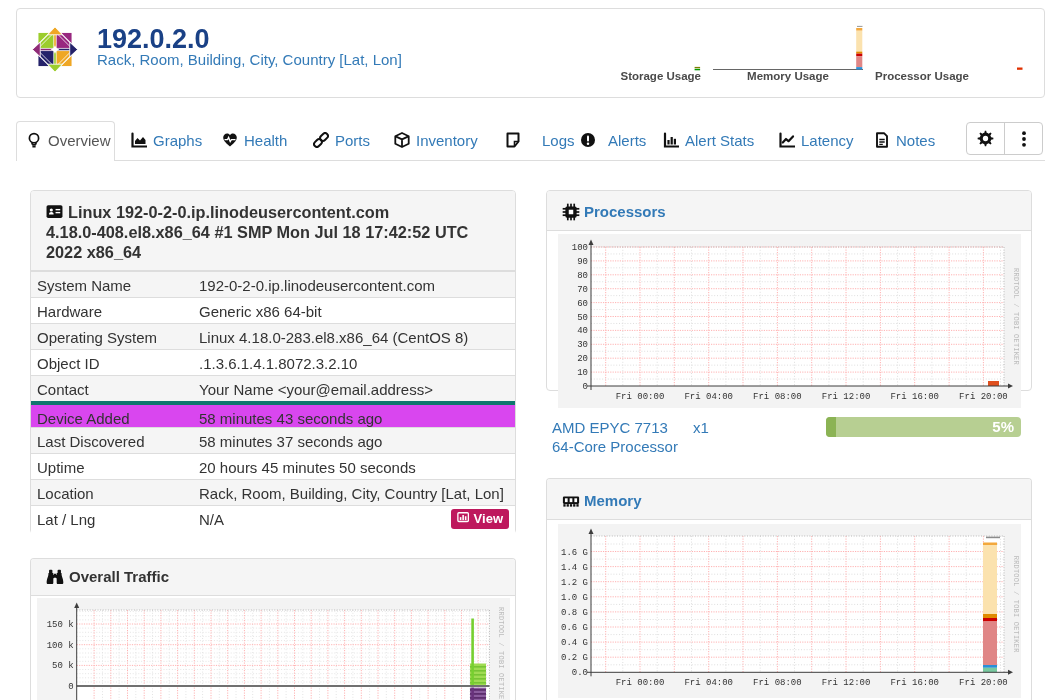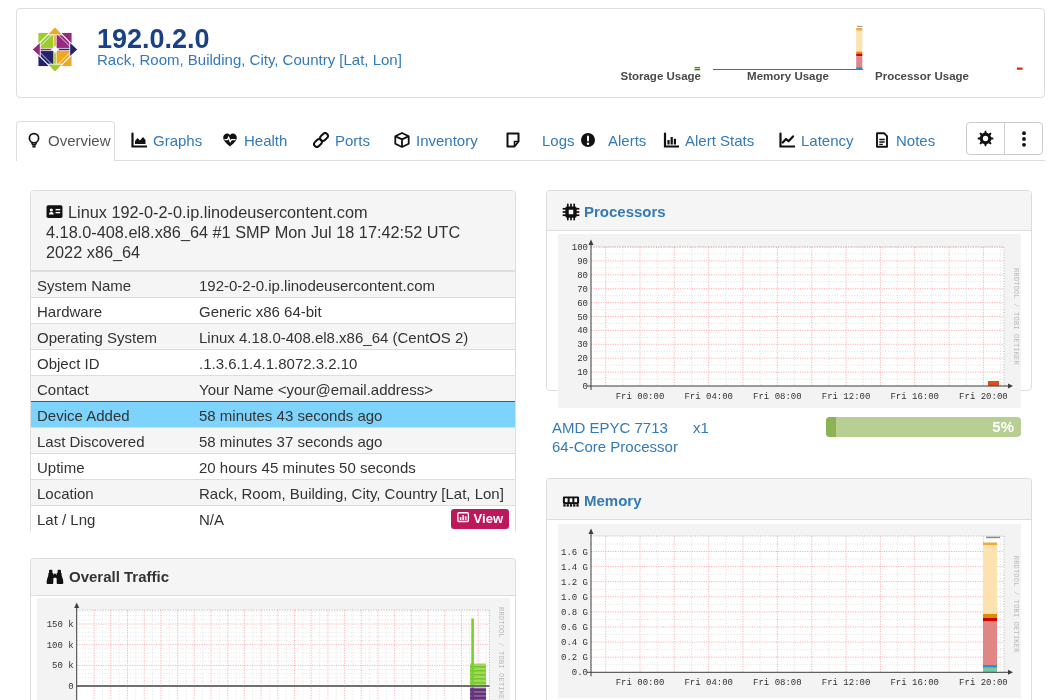--- a/index.html
+++ b/index.html
@@ -120,49 +120,49 @@
 <div style="flex:1;display:flex;align-items:center;justify-content:center">
       <svg width="4" height="16" viewBox="0 0 4 16">
         <circle cx="2" cy="2.2" r="1.9" fill="#111"></circle>
         <circle cx="2" cy="8" r="1.9" fill="#111"></circle>
         <circle cx="2" cy="13.8" r="1.9" fill="#111"></circle>
       </svg>
     </div>
 </div>
 
 <div class="panel" style="left:30px;top:190px;width:486px;height:344px">
-<div class="phead" style="height:80px;padding:11px 15px 4px 15px;font-weight:normal;font-size:16.3px;line-height:20px;color:#333"><svg width="17" height="17" viewBox="0 0 16 16" style="vertical-align:-2px;margin-right:5px">
+<div class="phead" style="height:80px;padding:11px 15px 4px 15px;font-weight:bold;font-size:16.3px;line-height:20px;color:#333"><svg width="17" height="17" viewBox="0 0 16 16" style="vertical-align:-2px;margin-right:5px">
         <rect x="0.5" y="2" width="15" height="12" rx="1.6" fill="#111"></rect>
         <circle cx="5" cy="6.6" r="1.5" fill="#fff"></circle>
         <path d="M2.8 10.8 C2.8 9 3.8 8.4 5 8.4 C6.2 8.4 7.2 9 7.2 10.8 Z" fill="#fff"></path>
         <rect x="9" y="5.6" width="4.4" height="1.3" fill="#fff"></rect>
         <rect x="9" y="8.4" width="4.4" height="1.3" fill="#fff"></rect>
       </svg>Linux 192-0-2-0.ip.linodeusercontent.com<br>4.18.0-408.el8.x86_64 #1 SMP Mon Jul 18 17:42:52 UTC<br>2022 x86_64</div>
 <div style="font-size:15px;color:#333">
 <div style="height:26px;background:#f5f5f5;border-top:1px solid #ddd;position:relative">
         <span style="position:absolute;left:6px;top:5px">System Name</span>
         <span style="position:absolute;left:168px;top:5px">192-0-2-0.ip.linodeusercontent.com</span>
       </div>
       <div style="height:26px;background:#fff;border-top:1px solid #ddd;position:relative">
         <span style="position:absolute;left:6px;top:5px">Hardware</span>
         <span style="position:absolute;left:168px;top:5px">Generic x86 64-bit</span>
       </div>
       <div style="height:26px;background:#f5f5f5;border-top:1px solid #ddd;position:relative">
         <span style="position:absolute;left:6px;top:5px">Operating System</span>
-        <span style="position:absolute;left:168px;top:5px">Linux 4.18.0-408.el8.x86_64 (CentOS 2)</span>
+        <span style="position:absolute;left:168px;top:5px">Linux 4.18.0-283.el8.x86_64 (CentOS 8)</span>
       </div>
       <div style="height:26px;background:#fff;border-top:1px solid #ddd;position:relative">
         <span style="position:absolute;left:6px;top:5px">Object ID</span>
         <span style="position:absolute;left:168px;top:5px">.1.3.6.1.4.1.8072.3.2.10</span>
       </div>
       <div style="height:26px;background:#f5f5f5;border-top:1px solid #ddd;position:relative">
         <span style="position:absolute;left:6px;top:5px">Contact</span>
         <span style="position:absolute;left:168px;top:5px">Your Name &lt;your@email.address&gt;</span>
       </div>
-      <div style="height:26px;background:#7dd3fc;border-top:1px solid #0f766e;position:relative">
+      <div style="height:26px;background:#d946ef;border-top:4px solid #0f766e;position:relative">
         <span style="position:absolute;left:6px;top:5px">Device Added</span>
         <span style="position:absolute;left:168px;top:5px">58 minutes 43 seconds ago</span>
       </div>
       <div style="height:26px;background:#f5f5f5;border-top:1px solid #ddd;position:relative">
         <span style="position:absolute;left:6px;top:5px">Last Discovered</span>
         <span style="position:absolute;left:168px;top:5px">58 minutes 37 seconds ago</span>
       </div>
       <div style="height:26px;background:#fff;border-top:1px solid #ddd;position:relative">
         <span style="position:absolute;left:6px;top:5px">Uptime</span>
         <span style="position:absolute;left:168px;top:5px">20 hours 45 minutes 50 seconds</span>

